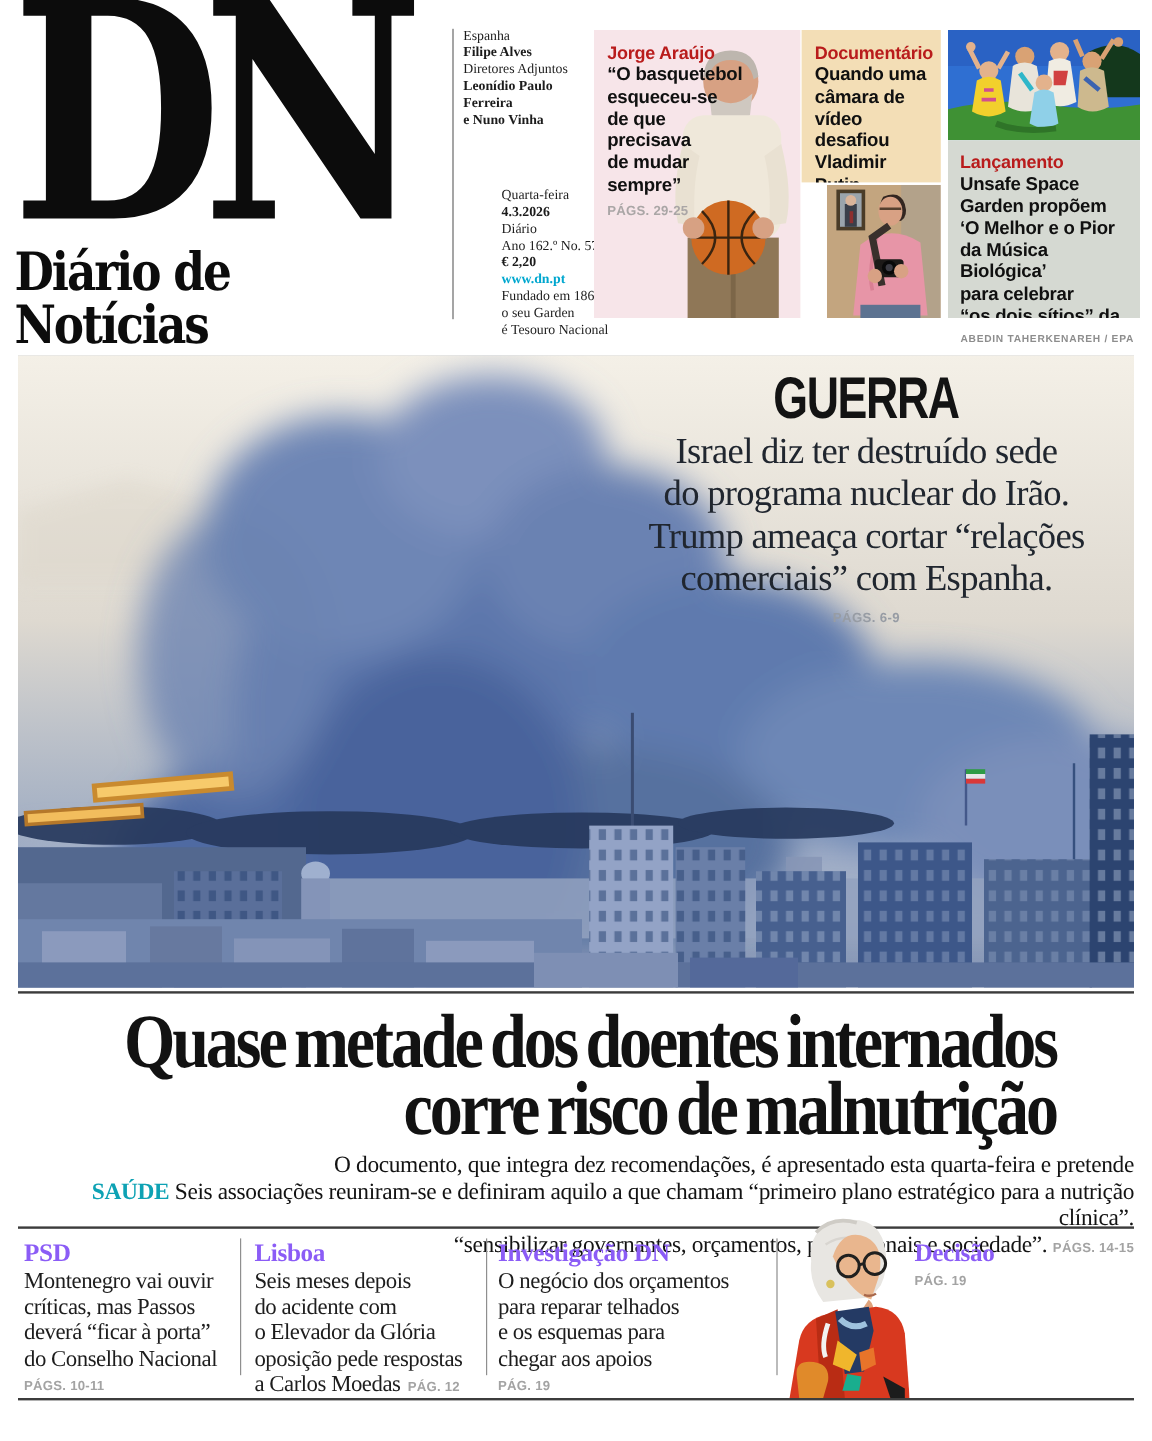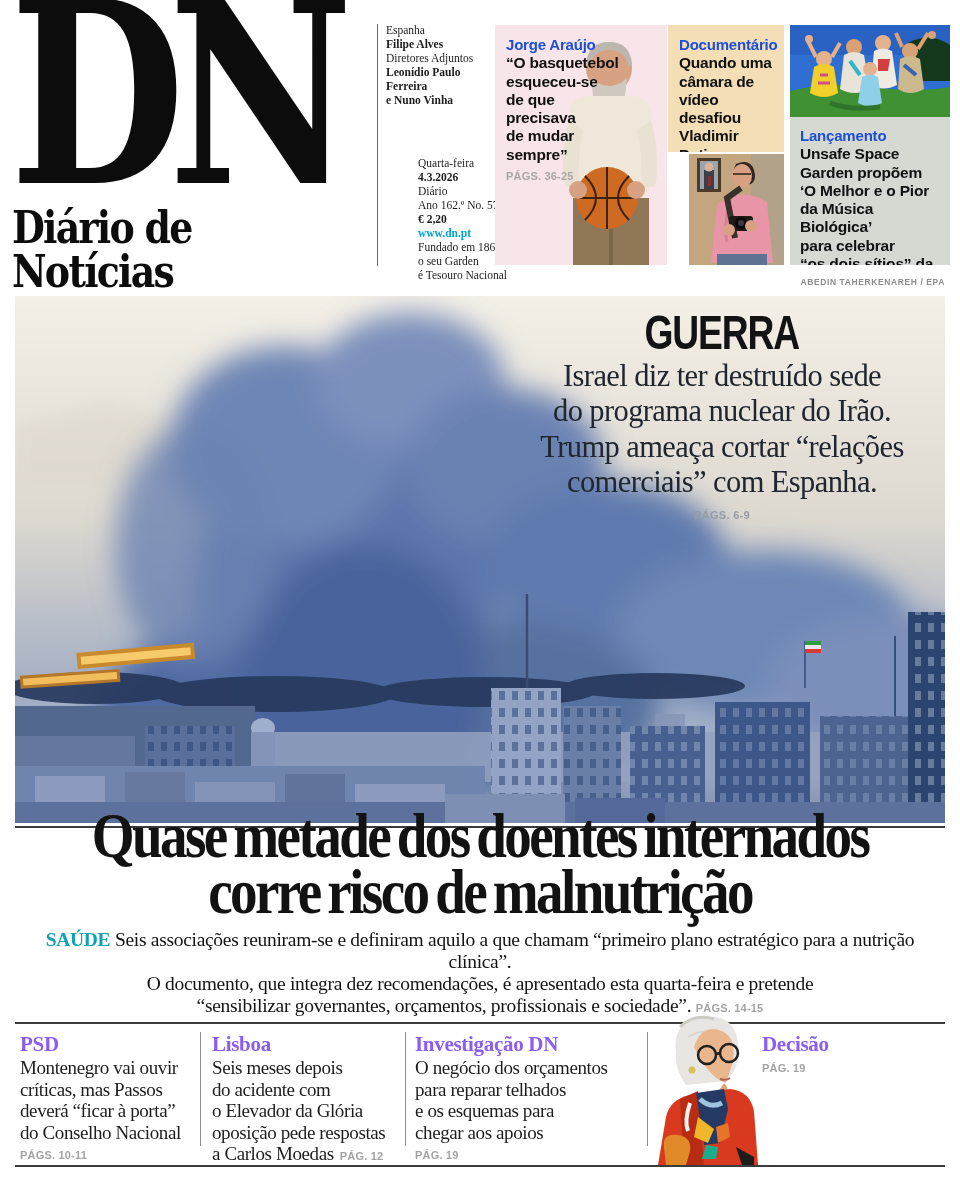--- a/index.html
+++ b/index.html
@@ -26,21 +26,21 @@
   .mast-rule { position:absolute; left:377px; top:24px; width:1px; height:242px; background:#6b6b6b; }
   .mast-info { position:absolute; left:386px; top:23px; width:108px;
     font:11.5px/14px "Liberation Serif", serif; color:#1c1c1c; }
   .mast-date { position:absolute; left:386px; top:156px; width:108px;
     font:11.5px/14px "Liberation Serif", serif; color:#1c1c1c;margin-left:32px; }
   .mast-info b, .mast-date b { font-weight:bold; }
   .dnlink { color:#00a7cf; font-weight:bold; text-decoration:none;font-family:Liberation Serif, serif; }
 
   
   .promo, .promo-photo { position:absolute; overflow:hidden; }
-  .promo-kicker { font:800 15px/1.15 "Liberation Sans", sans-serif; color:#1d4ed8; letter-spacing:-.2px; }
+  .promo-kicker { font:800 15px/1.15 "Liberation Sans", sans-serif; color:#b91c1c; letter-spacing:-.2px; }
   .promo-title  { font:800 15.5px/1.18 "Liberation Sans", sans-serif; color:#101010; letter-spacing:-.2px; margin-top:1px; }
   .promo-pages  { font:800 11px/1 "Liberation Sans", sans-serif; color:#aaa6a6; margin-top:7px; letter-spacing:.2px; }
   #promo1 { left:495px; top:25px; width:172px; height:240px; background:#f7e5e9; }
   #promo1 .ptxt { position:absolute; left:11px; top:11px; width:120px; z-index:2; }
   #promo1 svg { position:absolute; right:-4px; bottom:0; z-index:1; }
   #promo2 { left:668px; top:25px; width:116px; height:127px; background:#f3deb6; }
   #promo2 .ptxt { position:absolute; left:11px; top:11px; width:100px; }
   #promo2photo { left:689px; top:154px; width:95px; height:111px; }
   #promo3photo { left:790px; top:25px; width:160px; height:92px; }
   #promo3 { left:790px; top:117px; width:160px; height:148px; background:#d5d9d2; }
@@ -55,21 +55,21 @@
   .hero-kicker { display:inline-block; font:900 49px/1 "Liberation Sans", sans-serif;
     letter-spacing:-1.5px; color:#131313; transform:scaleX(.76); transform-origin:50% 50%; }
   .hero-headline { margin-top:2px; font:30.5px/1.16 "Liberation Serif", serif;
     letter-spacing:-.6px; color:#20262f; }
   .hero-pages { margin-top:9px; font:bold 11px/1 "Liberation Sans", sans-serif; color:#979ca4; letter-spacing:.3px; }
 
   .rule { position:absolute; left:15px; width:930px; height:2px; background:#3c3c3c; }
   #rule1 { top:826px; } #rule2 { top:1022px; } #rule3 { top:1165px; }
 
   
-  .lead { position:absolute; left:15px; top:808px; width:930px; text-align:center; }
+  .lead { position:absolute; left:15px; top:840px; width:930px; text-align:right; }
   .lead-headline {
     font:bold 64px/56px "Liberation Serif", serif; letter-spacing:-3px; color:#121212;
     transform:scaleX(.86); transform-origin:50% 0; word-spacing:-4px;
   }
   .lead-par { margin-top:9px; font:19.5px/22px "Liberation Serif", serif; letter-spacing:-.3px; color:#131313; }
   .lead-kicker { color:#0ea2b4; font-weight:bold; }
   .lead-pages { font:bold 11px "Liberation Sans", sans-serif; color:#a3a3a3; letter-spacing:.2px; }
 
   
   .briefs { position:absolute; left:15px; top:1024px; width:930px; height:141px; }
@@ -127,21 +127,21 @@
         <circle cx="115" cy="160" r="9" fill="#d7a183"></circle>
       </svg>
       <div class="ptxt">
         <div class="promo-kicker">Jorge Araújo</div>
         <div class="promo-title pre">“O basquetebol
 esqueceu-se
 de que
 precisava
 de mudar
 sempre”</div>
-        <div class="promo-pages">PÁGS. 36-25</div>
+        <div class="promo-pages">PÁGS. 29-25</div>
       </div>
     </div>
 
     <div class="promo" id="promo2">
       <div class="ptxt">
         <div class="promo-kicker">Documentário</div>
         <div class="promo-title pre">Quando uma
 câmara de
 vídeo desafiou
 Vladimir Putin</div>
@@ -337,25 +337,25 @@
       <div class="hero-pages">PÁGS. 6-9</div>
     </div>
   </section>
 
   <div class="rule" id="rule1"></div>
 
   <section class="lead">
     <h1 class="lead-headline pre">Quase metade dos doentes internados
 corre risco de malnutrição</h1>
     <div class="lead-par">
+      <div>O documento, que integra dez recomendações, é apresentado esta quarta-feira e pretende</div>
       <div>
         <span class="lead-kicker">SAÚDE</span>
         <span>Seis associações reuniram-se e definiram aquilo a que chamam “primeiro plano estratégico para a nutrição clínica”.</span>
       </div>
-      <div>O documento, que integra dez recomendações, é apresentado esta quarta-feira e pretende</div>
       <div>
         <span>“sensibilizar governantes, orçamentos, profissionais e sociedade”.</span>
         <span class="lead-pages">PÁGS. 14-15</span>
       </div>
     </div>
   </section>
 
   <div class="rule" id="rule2"></div>
 
   <section class="briefs">

